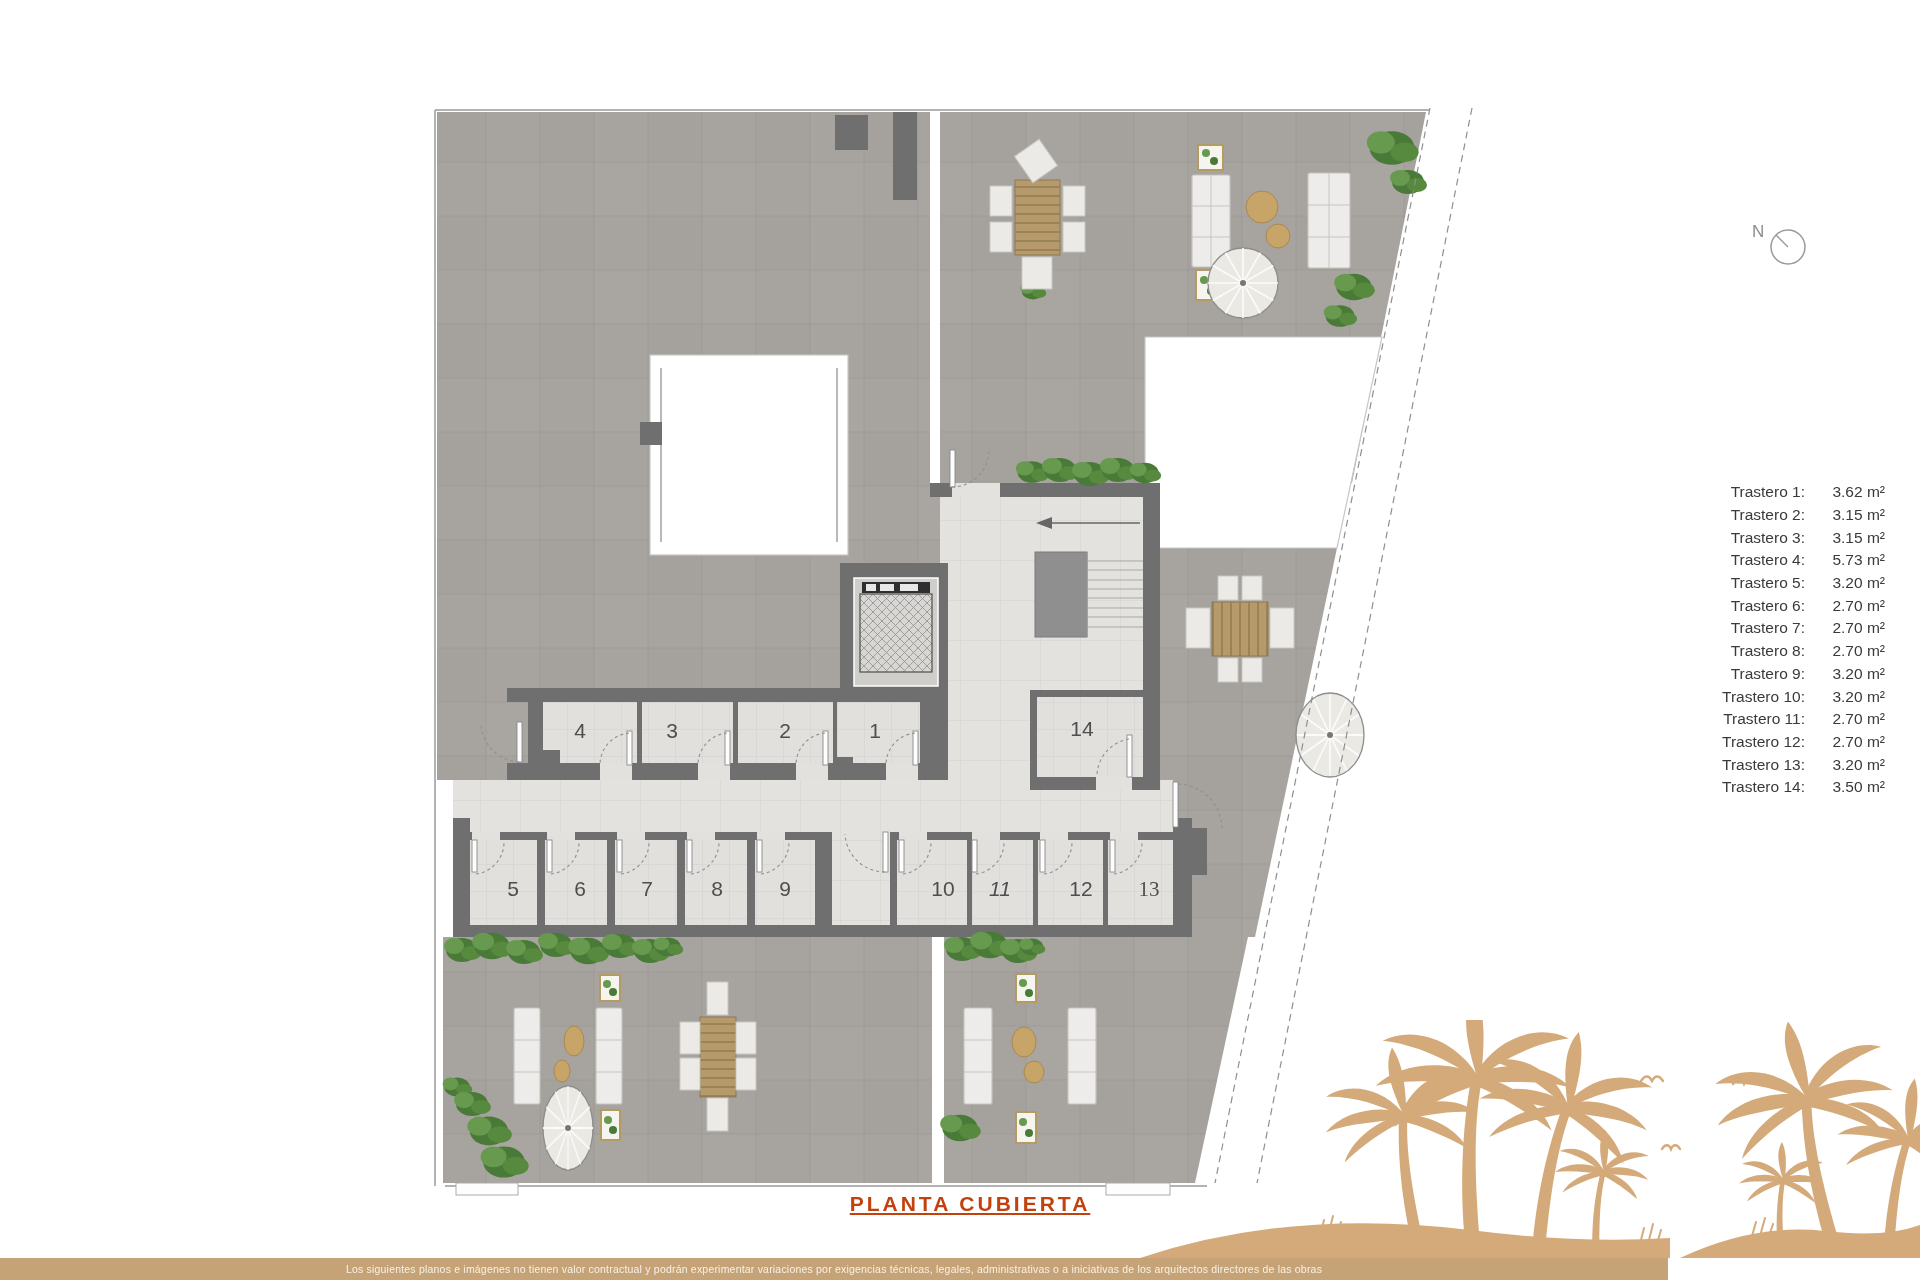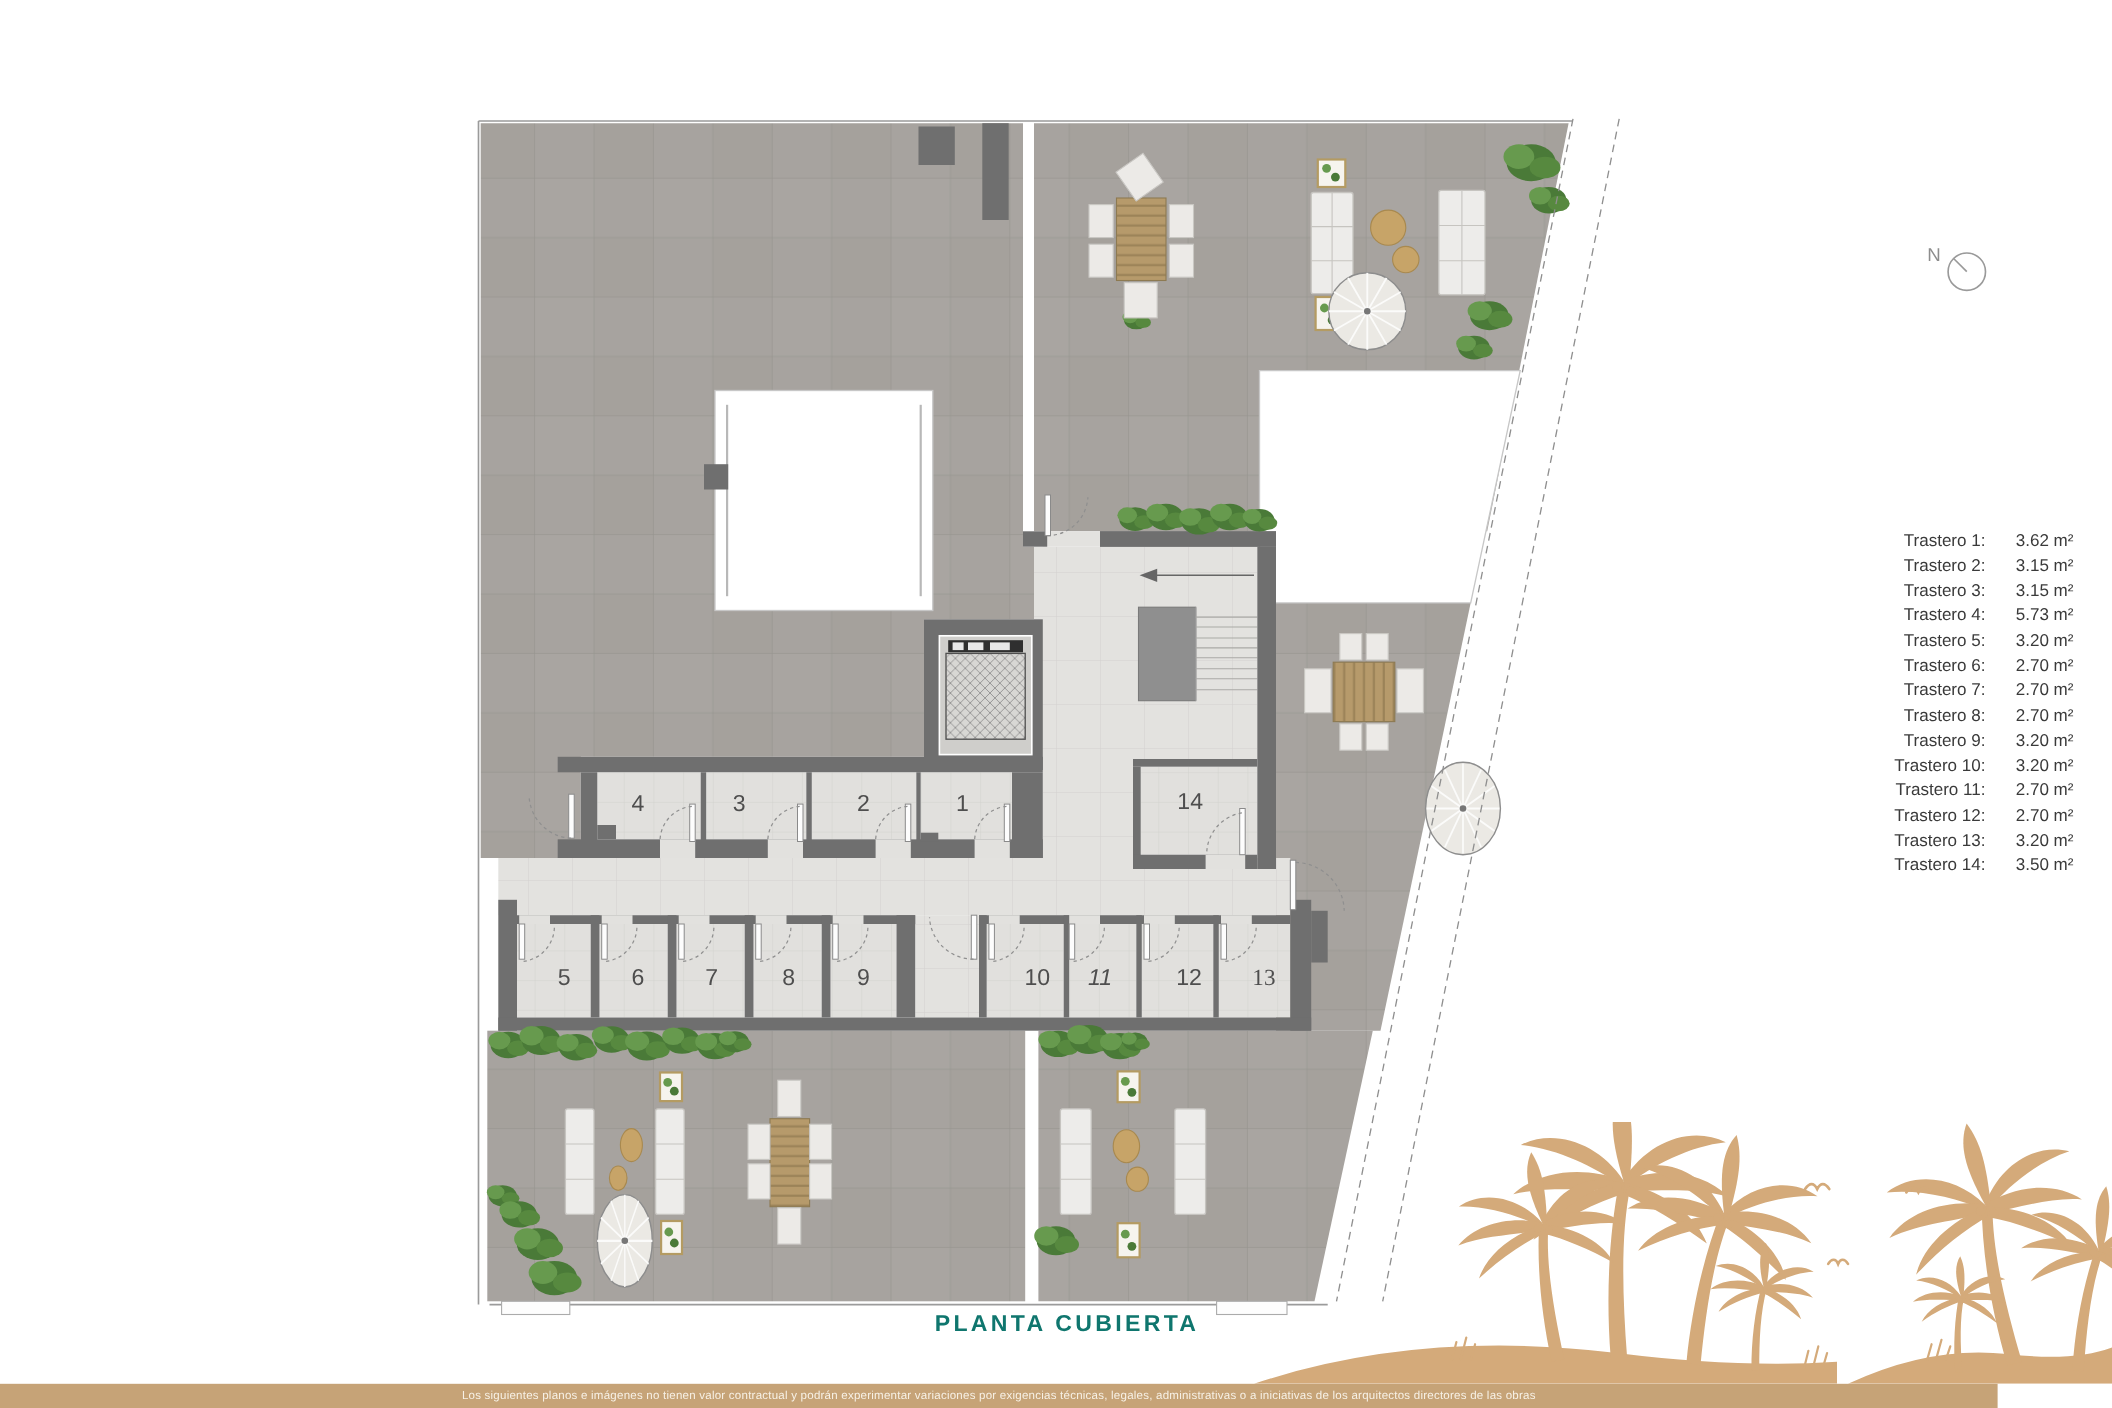--- a/index.html
+++ b/index.html
@@ -8,22 +8,22 @@
   .plan-svg{position:absolute;left:0;top:0;width:1920px;height:1280px;}
   .room-label{position:absolute;transform:translate(-50%,-50%);font-size:21px;color:#4e4e4e;
         font-family:"Liberation Sans",sans-serif;}
   .legend{position:absolute;left:1678px;top:481px;width:210px;}
   .legend-row{display:flex;height:22.7px;align-items:center;font-size:15.5px;color:#3a3a3a;text-align:right;}
   .legend-row .lab{width:127px;}
   .legend-row .val{width:80px;}
   .north{position:absolute;left:1748px;top:222px;width:70px;height:50px;}
   .north .n-letter{position:absolute;left:4px;top:0px;font-size:17px;color:#8d8d8d;}
   .title{position:absolute;left:970px;top:1192px;transform:translateX(-50%);
-        font-size:21px;font-weight:bold;letter-spacing:3px;color:#0f766e;white-space:nowrap;}
-  .bottom-bar{position:absolute;left:0;top:1258px;width:1816px;height:22px;background:#c6a377;
+        font-size:21px;font-weight:bold;letter-spacing:3px;color:#c2410c;white-space:nowrap;text-decoration:underline;}
+  .bottom-bar{position:absolute;left:0;top:1258px;width:1668px;height:22px;background:#c6a377;
         display:flex;align-items:center;justify-content:center;}
   .bottom-bar .disclaimer{font-size:10.5px;color:#f7f1e6;letter-spacing:.2px;}
   .palms{position:absolute;left:1140px;top:1020px;width:780px;height:238px;}
 </style>
 </head>
 <body>
 
 <div class="page">
 
   <svg class="plan-svg" viewBox="0 0 1920 1280">

